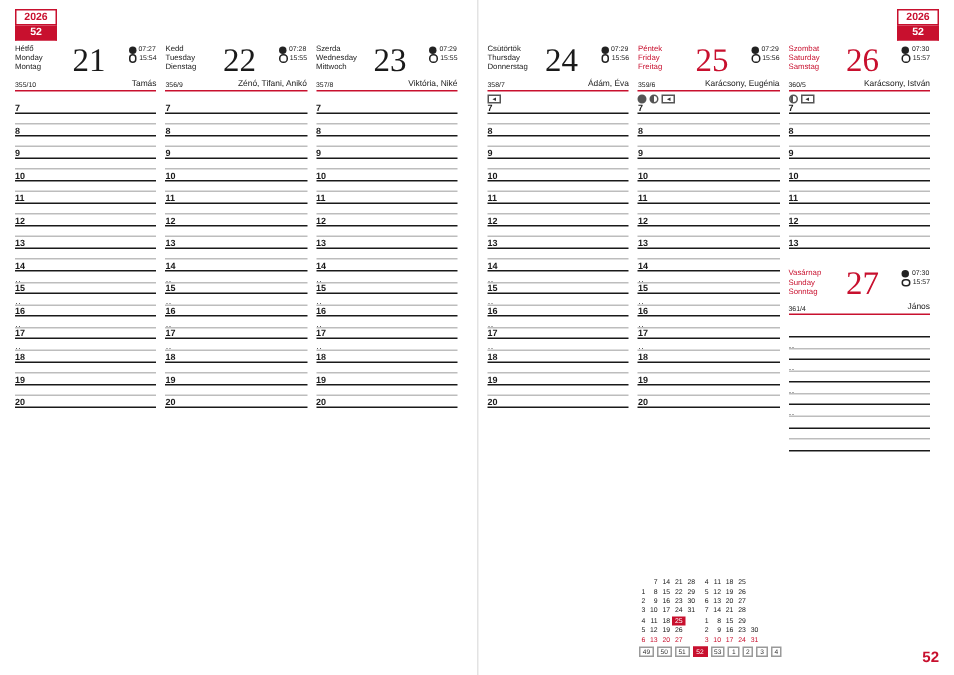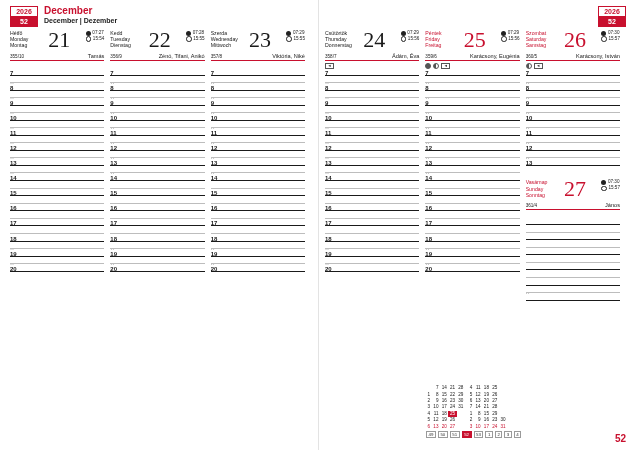--- a/index.html
+++ b/index.html
@@ -81,24 +81,20 @@
 
 <div class="page">
 
   <div class="half left">
 
     <div class="yearbox l">
       <div class="y">2026</div>
       <div class="w">52</div>
     </div>
 
-    <div class="monthhead">
-      <div class="m1">December</div>
-      <div class="m2">December | Dezember</div>
-    </div>
 
     <div class="cols">
 
       <div class="col">
         <div class="dayhead">
           <div class="dnames">
             <div class="hu">Hétfő</div>
             <div class="en">Monday</div>
             <div class="de">Montag</div>
           </div>

